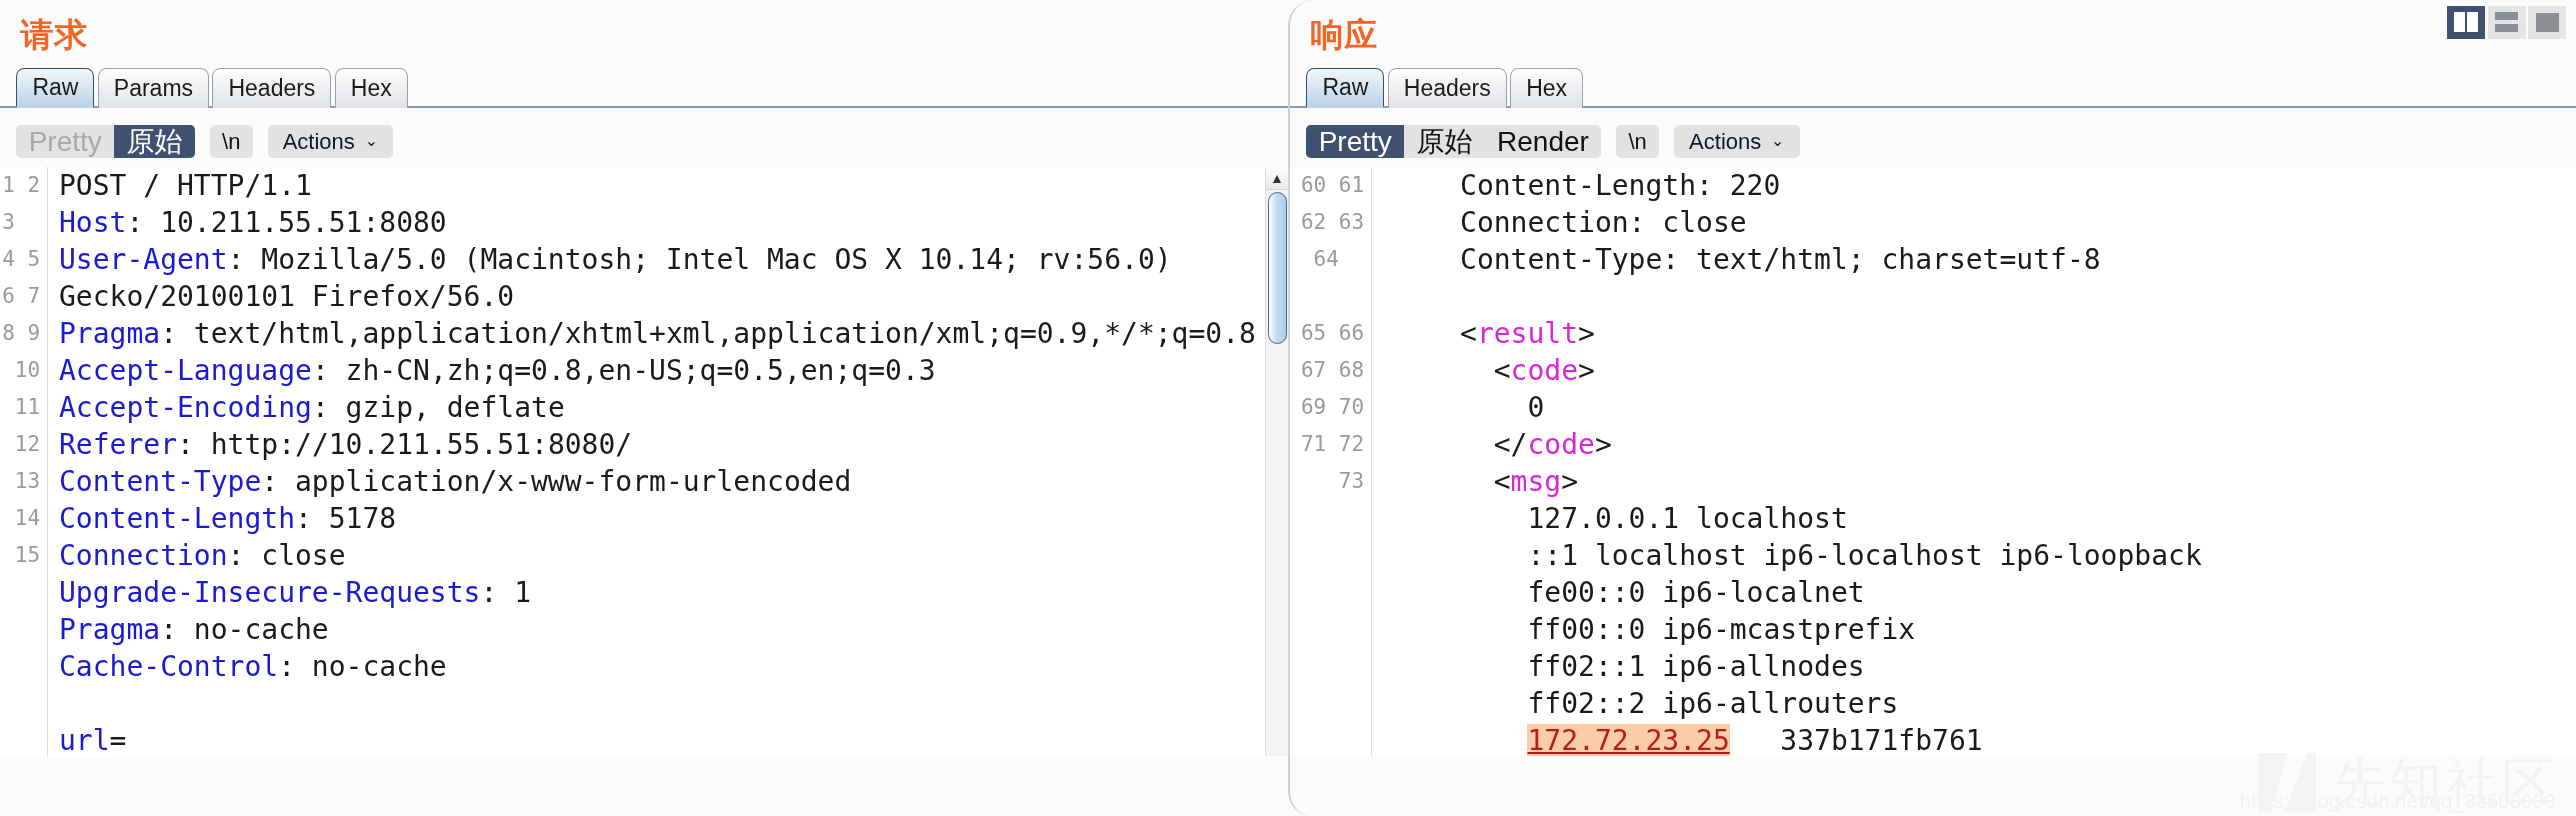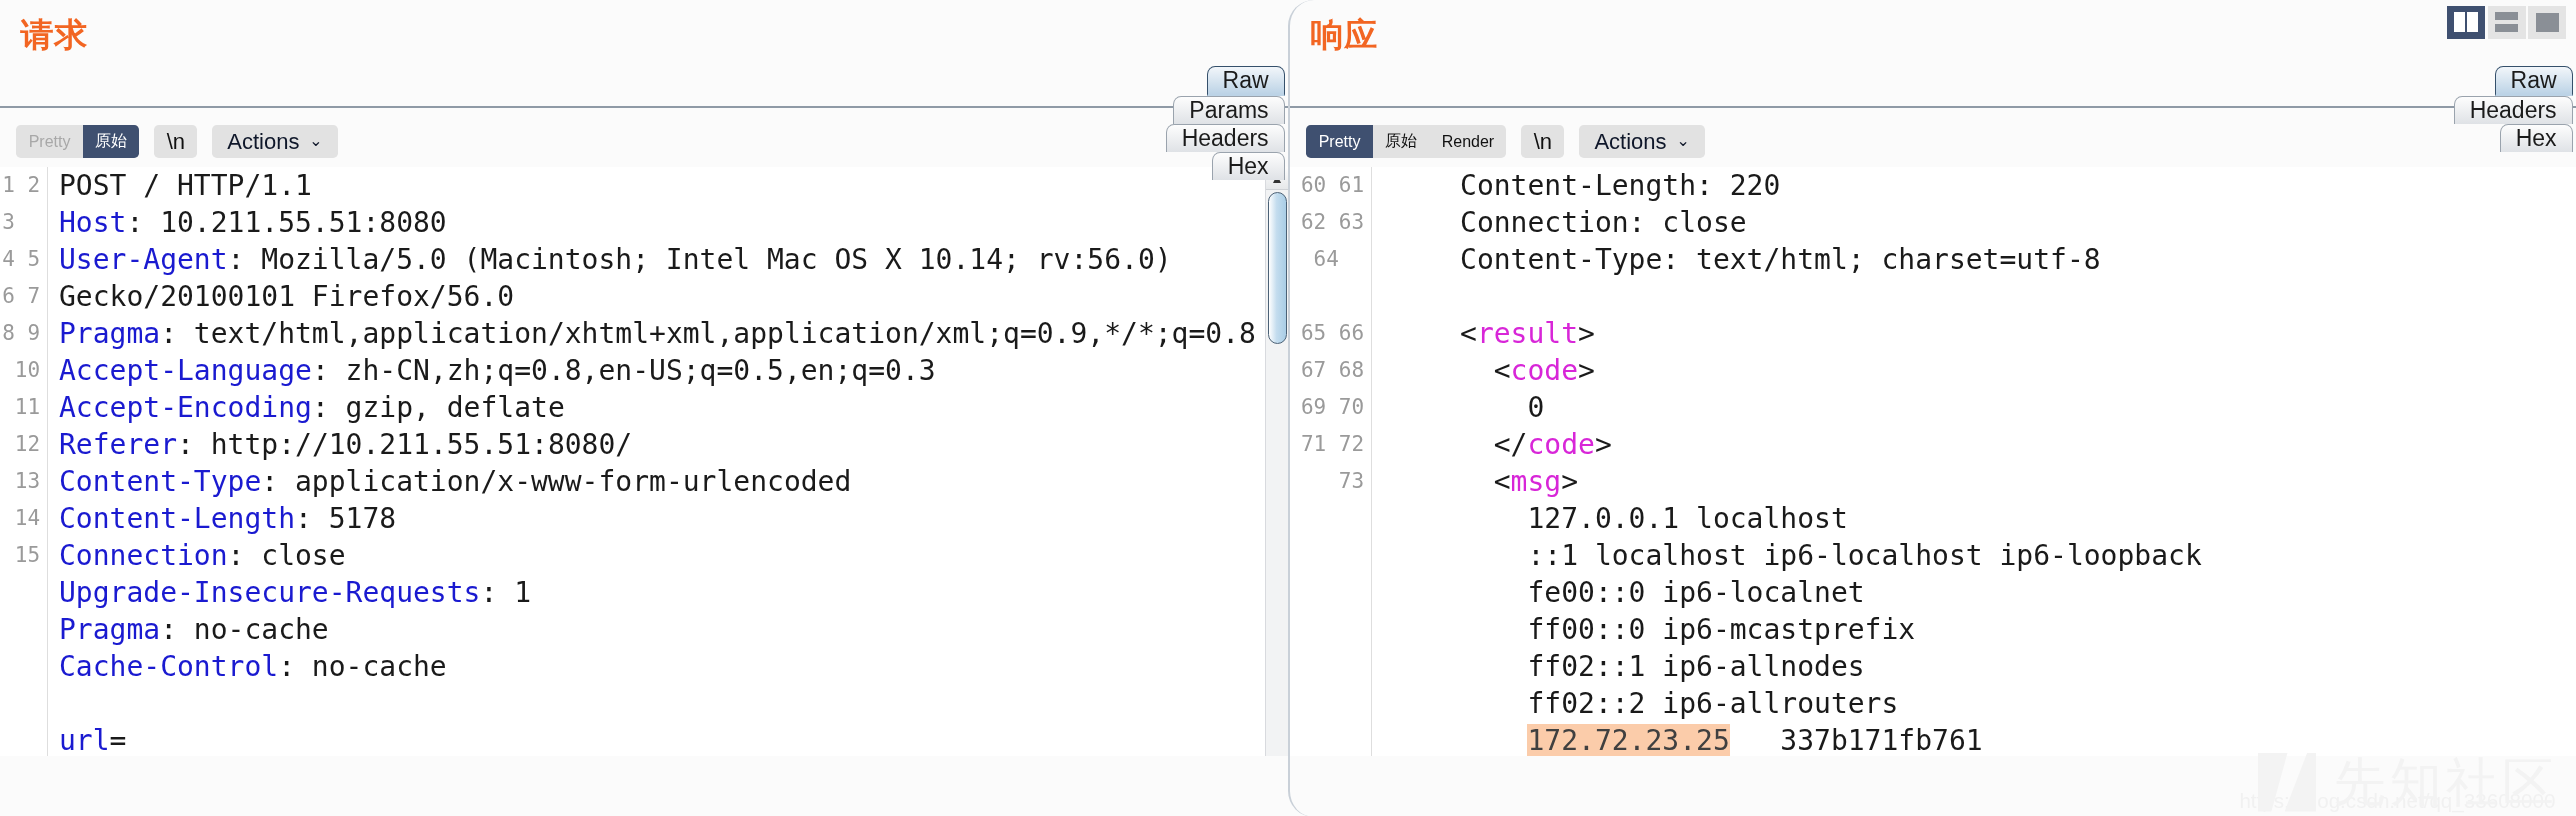--- a/index.html
+++ b/index.html
@@ -31,21 +31,20 @@
   }
 
   
   .tabstrip {
     position: relative;
     margin-top: 15px;
     padding-left: 16.4px;
     height: 42px;
     display: flex;
     align-items: flex-end;
-    flex-direction: column;
   }
   .tabstrip::after {
     content:"";
     position:absolute; left:0; right:0; bottom:0;
     height: 2.1px; background: #8f9aa6;
   }
   .tab {
     position: relative;
     z-index: 2;
     height: 40px;
@@ -78,21 +77,21 @@
   .seg {
     display: flex;
     background: #e2e2e2;
     border-radius: 4.8px;
     overflow: hidden;
     height: 33px;
   }
   .seg .opt {
     display:flex; align-items:center; justify-content:flex-start;
     padding: 0 12.3px;
-    font-size: 16px;
+    font-size: 28px;
     color: #111;
     height: 33px;
   }
   .seg .opt.dim { color: #a8a8a8; }
   .seg .opt.on  { background: #3f5070; color: #ffffff; }
   .btn-plain {
     display:flex; align-items:center; justify-content:center;
     background:#e2e2e2; border-radius:4.8px; height:33px;
     padding: 0 12.3px; font-size: 22px; color:#111;
   }
@@ -132,21 +131,21 @@
     font-family: "DejaVu Sans Mono", monospace;
     font-size: 28px;
     line-height: 37px;
     color: #1a1a1a;
     white-space: pre;
     overflow: hidden;
   }
   .pane-right .code { padding-left: 20.6px; }
   .code .hk { color: #1a1ad0; }          
   .code .tag { color: #d826d8; }
-  .code .markplain { background: #fbccaa; color: #404040; }
+  .code .markplain { background: #fbccaa; color: #b91c1c; text-decoration: underline; }
   .gutter .blank { visibility: hidden; }
 
   
   .vscroll {
     position: absolute;
     top: 0; right: 0;
     width: 23px; height: 100%;
     background: #f2f3f4;
     border-left: 0.7px solid #d8dade;
   }

